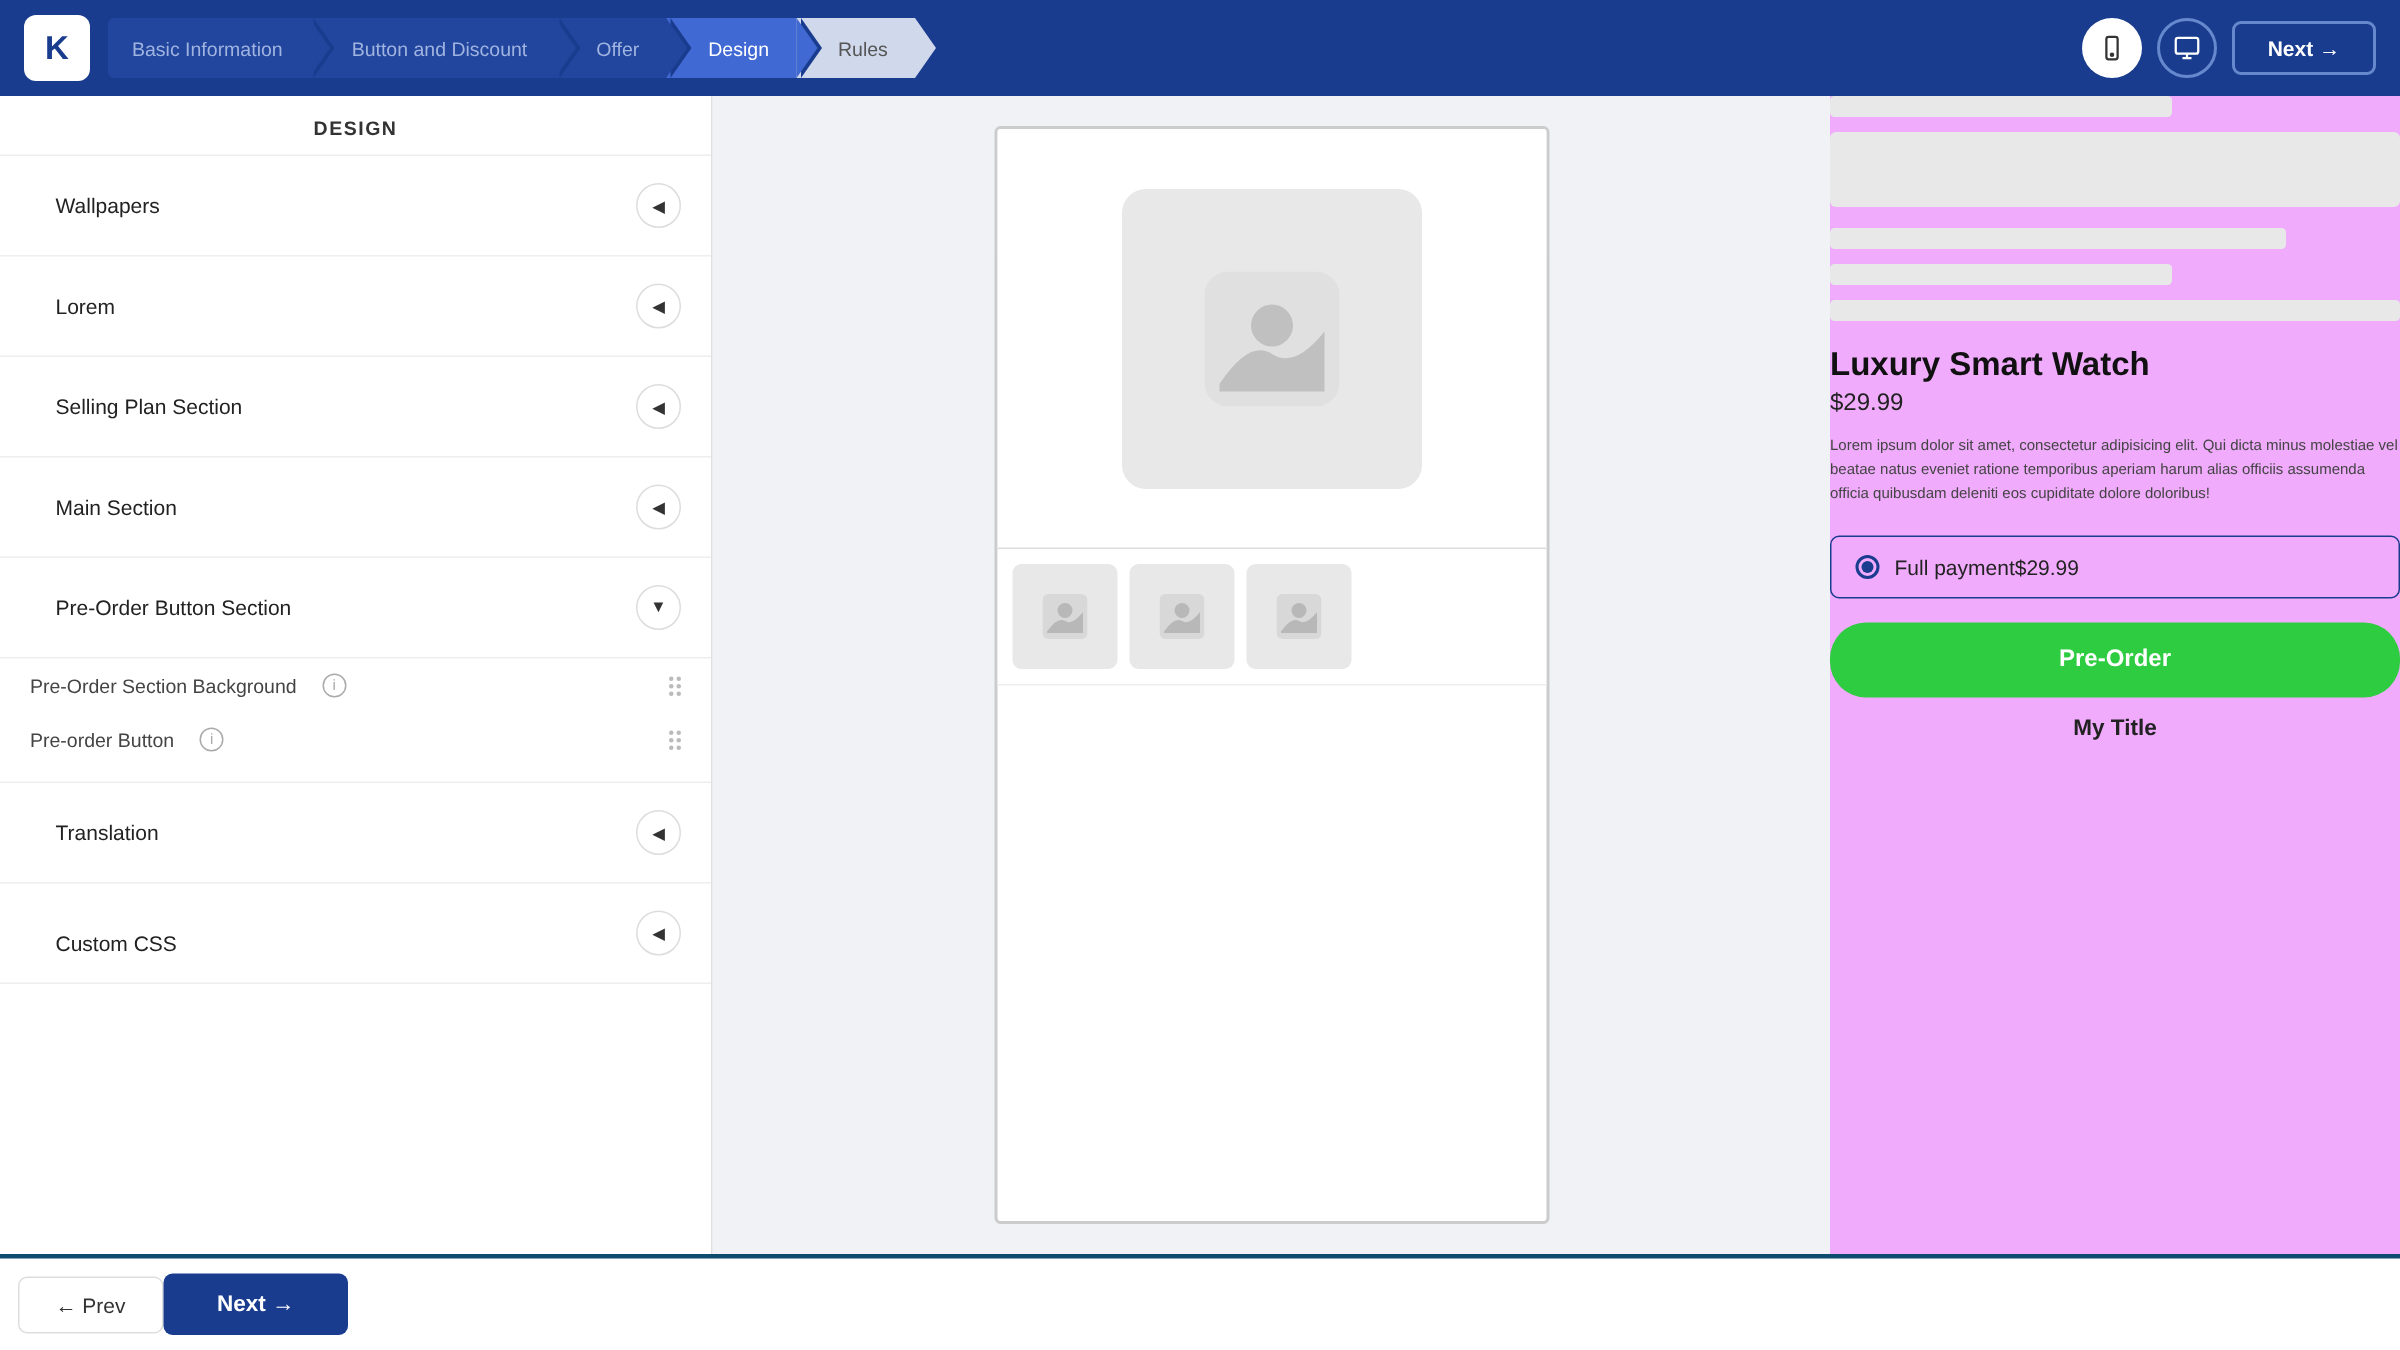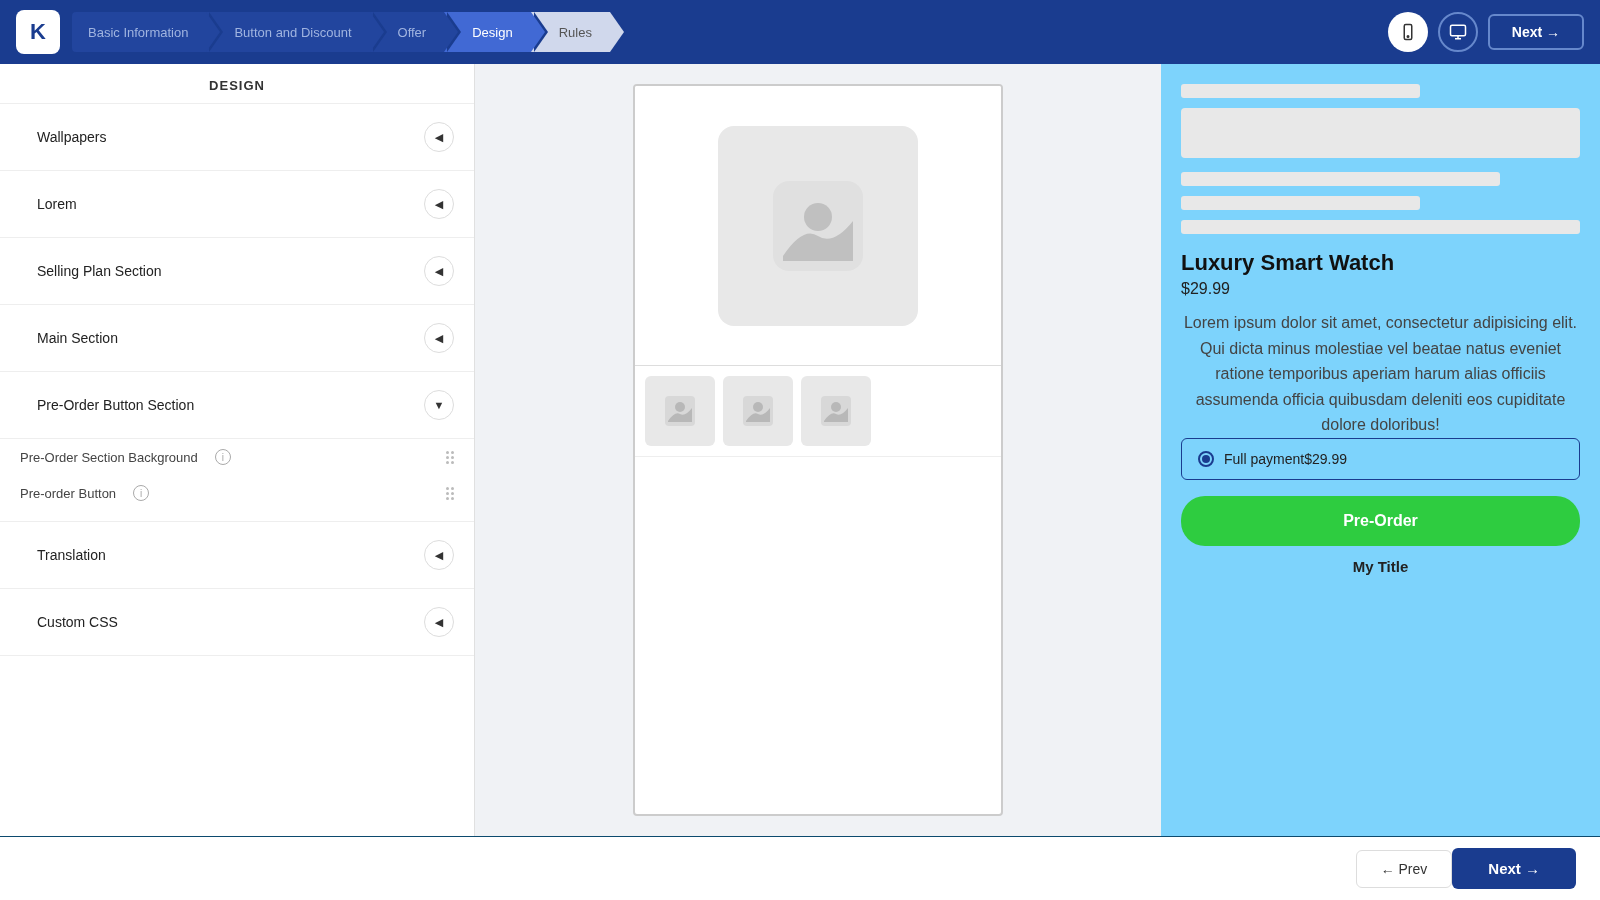--- a/index.html
+++ b/index.html
@@ -250,25 +250,24 @@
       width: 70px; height: 70px;
       background: #e8e8e8;
       border-radius: 6px;
       display: flex; align-items: center; justify-content: center;
       font-size: 22px;
       color: #bbb;
     }
 
     
     .right-panel {
-      width: 439px;
+      width: 380px;
       flex-shrink: 0;
-      background: #7dd3fc;
+      background: #f0abfc;
       overflow-y: auto;
-      padding: 20px;
     }
     .skeleton-line {
       height: 14px;
       background: #e8e8e8;
       border-radius: 3px;
       margin-bottom: 10px;
     }
     .skeleton-line.short { width: 60%; }
     .skeleton-line.medium { width: 80%; }
     .skeleton-line.full { width: 100%; }
@@ -283,25 +282,24 @@
       font-weight: 700;
       color: #111;
       margin: 16px 0 4px;
     }
     .product-price-preview {
       font-size: 16px;
       color: #222;
       margin-bottom: 12px;
     }
     .product-desc-preview {
-      font-size: 16px;
+      font-size: 10px;
       color: #444;
       line-height: 1.6;
-      margin-bottom: 0;
-      text-align: center;
+      margin-bottom: 19px;
     }
     .payment-option {
       border: 1.5px solid #1a3c8f;
       border-radius: 6px;
       padding: 12px 16px;
       display: flex;
       align-items: center;
       justify-content: flex-start;
       margin-bottom: 16px;
     }
@@ -344,25 +342,25 @@
       text-align: center;
       font-size: 15px;
       font-weight: 600;
       color: #222;
     }
 
     
     .bottom-bar {
       height: 64px;
       background: #fff;
-      border-top: 1px solid #0c4a6e;
-      display: flex;
-      align-items: center;
-      justify-content: flex-end;
-      padding: 0 24px;
+      border-top: 3px solid #0c4a6e;
+      display: flex;
+      align-items: center;
+      justify-content: flex-start;
+      padding: 0 12px;
     }
     .prev-btn {
       background: #fff;
       border: 1px solid #ddd;
       border-radius: 6px;
       padding: 10px 24px;
       font-size: 14px;
       font-weight: 500;
       cursor: pointer;
       color: #333;
@@ -476,21 +474,21 @@
                 <div class="drag-dot"></div>
                 <div class="drag-dot"></div>
               </div>
             </div>
           </div>
         </div>
         <div class="section-item" style="cursor: pointer;">
           <span class="section-item-label">Translation</span>
           <span class="section-toggle" style="font-size: 11px;">◀</span>
         </div>
-        <div class="section-item" style="cursor: pointer;">
+        <div class="section-item" style="cursor: pointer; align-items: flex-end;">
           <span class="section-item-label">Custom CSS</span>
           <span class="section-toggle" style="font-size: 11px;">◀</span>
         </div>
       </div>
   </aside>
 
   <main class="preview-area">
     <div class="preview-phone">
 
       <div class="product-image-main">

